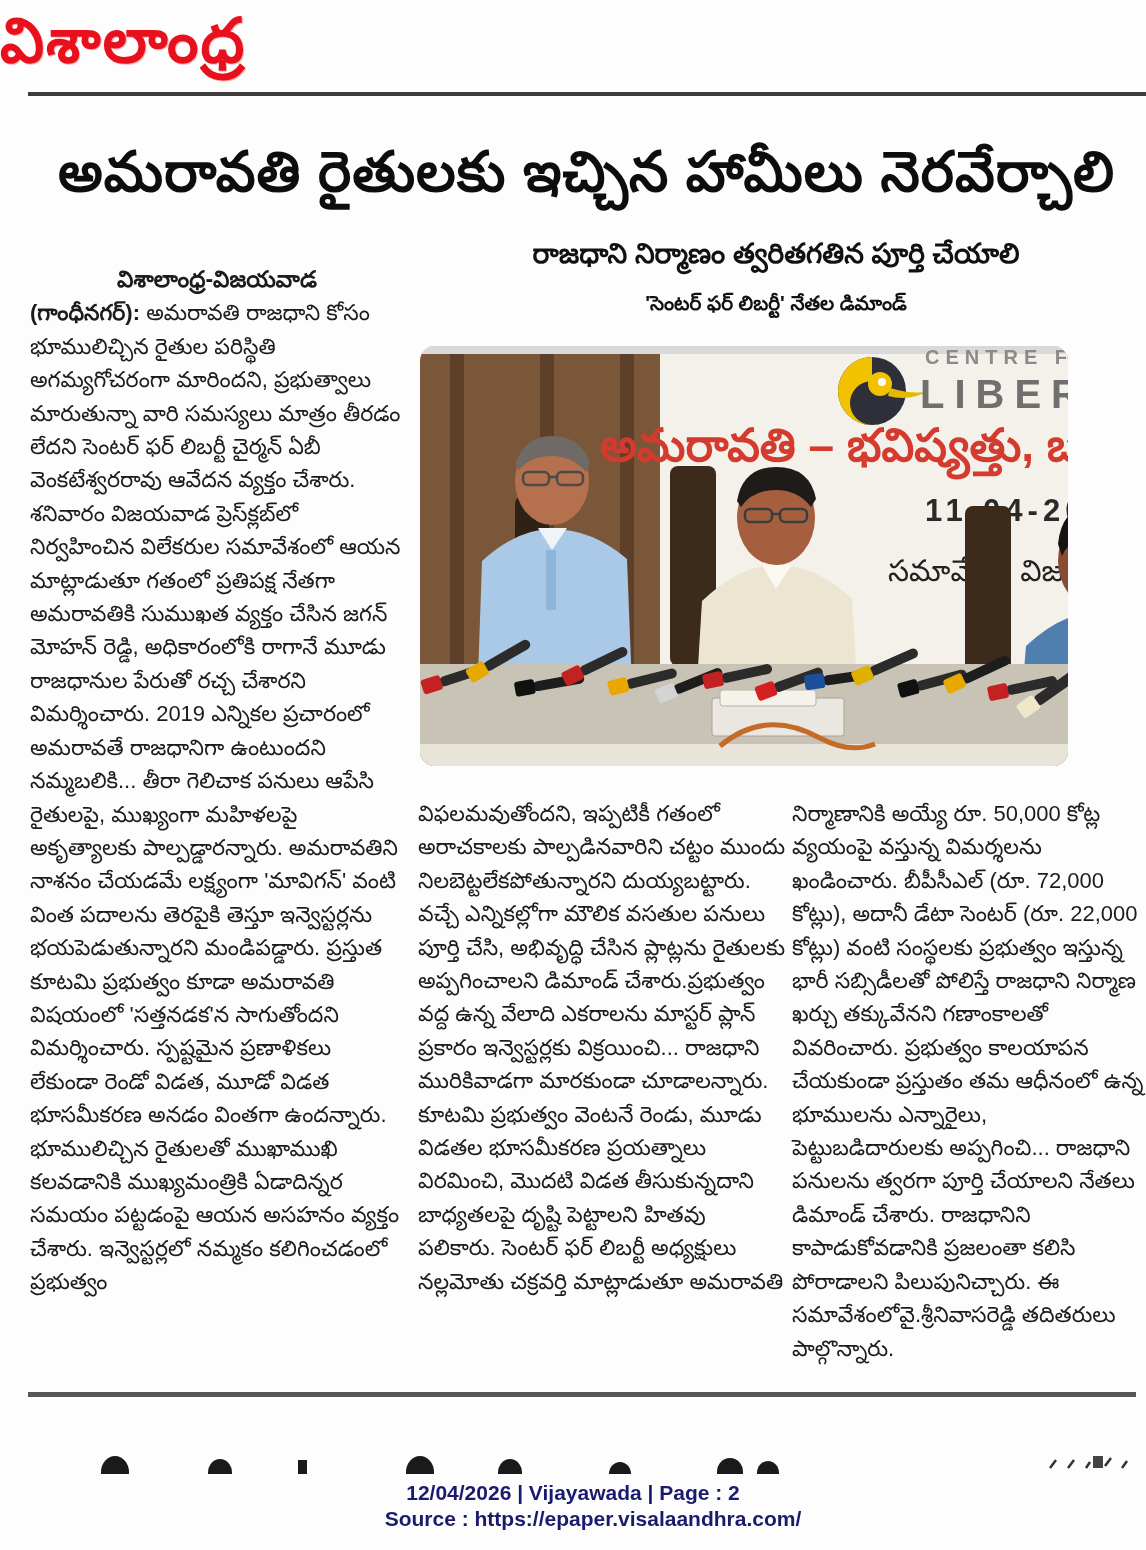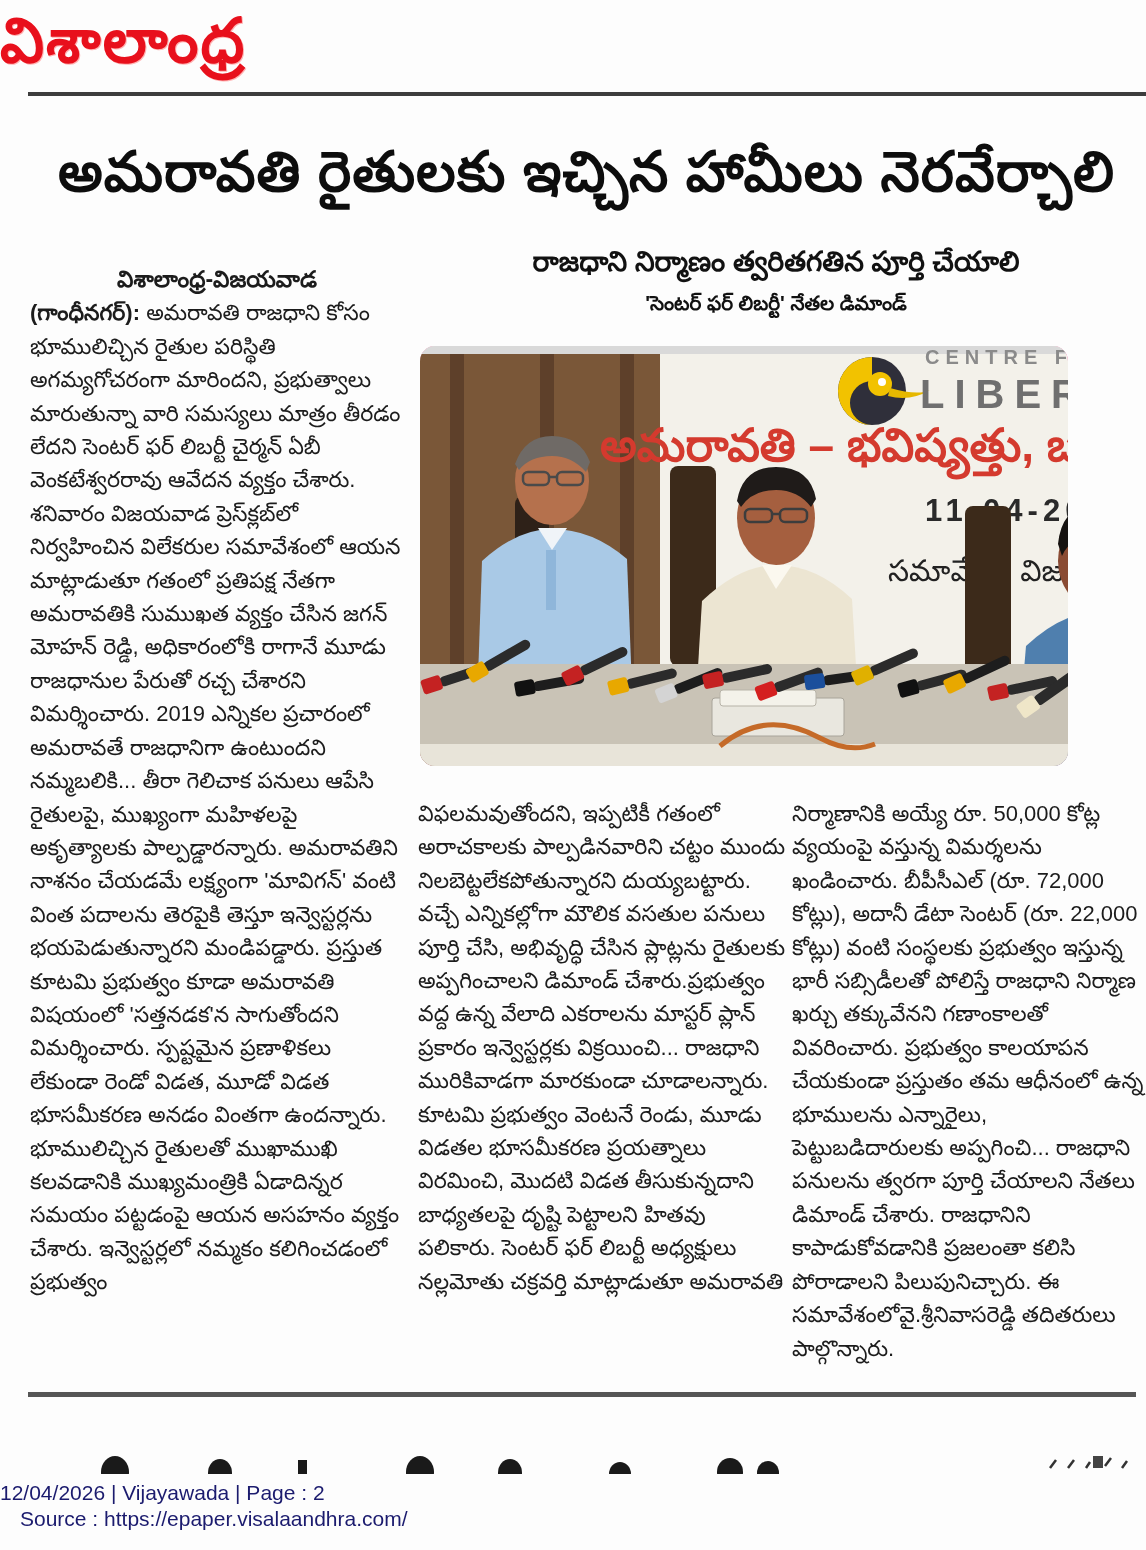--- a/index.html
+++ b/index.html
@@ -22,41 +22,41 @@
     position: absolute; top: 92px; left: 28px; right: 0;
     height: 4px; background: #3d3d3d;
   }
   .headline {
     position: absolute; top: 126px; left: 58px; width: 1085px;
     font-size: 56px; font-weight: 800; color: #0d0d0d;
     line-height: 92px; white-space: nowrap; letter-spacing: 1px;
   }
   .subhead { position: absolute; left: 420px; width: 712px; text-align: center;
     font-weight: 700; color: #111; }
-  .subhead.s1 { top: 238px; font-size: 28px; margin-top: 8px; }
+  .subhead.s1 { top: 238px; font-size: 28px; }
   .subhead.s2 { top: 292px; font-size: 20px; }
 
   .col { position: absolute; color: #1c1c1c; font-size: 22px; line-height: 33.4px; text-align: left; margin-top: 17px; }
   .col1 { left: 30px; top: 246px; width: 374px; }
   .col2 { left: 418px; top: 780px; width: 368px; }
   .col3 { left: 792px; top: 780px; width: 352px; }
   .dateline { text-align: center; font-weight: 700; font-size: 23px; }
   .lead { font-weight: 700; }
 
   .photo {
     position: absolute; left: 420px; top: 346px; width: 648px; height: 420px;
     overflow: hidden; background: #ec4899; border-radius: 15px;
   }
   .rule-bottom {
     position: absolute; top: 1392px; left: 28px; right: 10px;
     height: 5px; background: #565656;
   }
   .fragments { position: absolute; top: 1438px; left: 30px; width: 1110px; height: 36px; overflow: hidden; }
 
-  .footer { position: absolute; left: 0; width: 100%; font-weight: 400; }
+  .footer { position: absolute; left: 0; width: 100%; text-align: center; font-weight: 700; }
   .footer-line1 { top: 1481px; font-size: 21px; color: #1b1b6e; position: absolute; width: 100%; }
   .footer-line2 { top: 1507px; font-size: 21px; color: #1b1b6e; position: absolute; width: 100%; margin-left: 20px; }
 </style>
 </head>
 <body>
 
 <div class="page">
 
   <div class="masthead">విశాలాంధ్ర</div>
 

